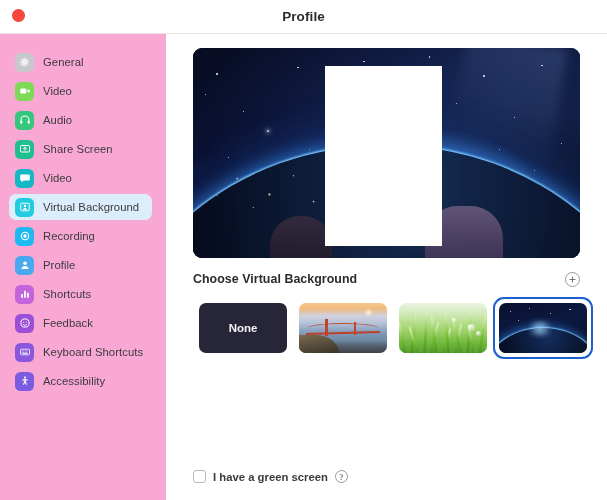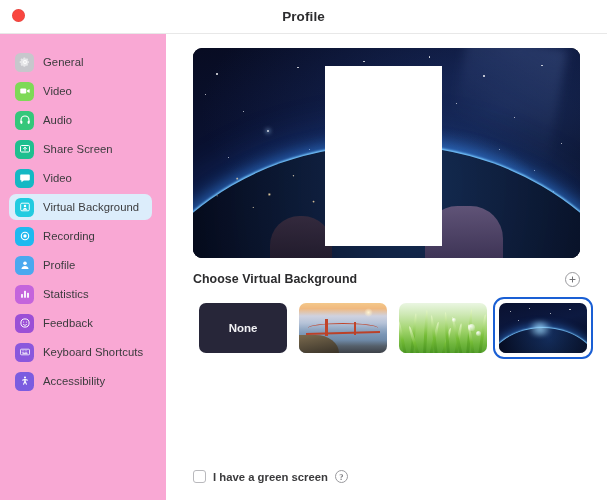--- a/index.html
+++ b/index.html
@@ -496,21 +496,21 @@
       </div>
 
       <div class="nav-item">
         <span class="nav-icon" style="background:#c464dc">
           <svg width="12" height="12" viewBox="0 0 24 24" fill="#fff">
               <rect x="4.2" y="12" width="3.6" height="7.4" rx="1"></rect>
               <rect x="10.2" y="5.6" width="3.6" height="13.8" rx="1"></rect>
               <rect x="16.2" y="9.4" width="3.6" height="10" rx="1"></rect>
             </svg>
         </span>
-        <span class="nav-label">Statistics</span>
+        <span class="nav-label">Shortcuts</span>
       </div>
 
       <div class="nav-item">
         <span class="nav-icon" style="background:#9b4fd6">
           <svg width="12" height="12" viewBox="0 0 24 24" fill="none" stroke="#fff" stroke-width="2">
               <circle cx="12" cy="12" r="8.2"></circle>
               <circle cx="9.2" cy="10" r="1.2" fill="#fff" stroke="none"></circle>
               <circle cx="14.8" cy="10" r="1.2" fill="#fff" stroke="none"></circle>
               <path d="M8.6 14.6c.9 1.2 2 1.8 3.4 1.8s2.5-.6 3.4-1.8" stroke-linecap="round"></path>
             </svg>

